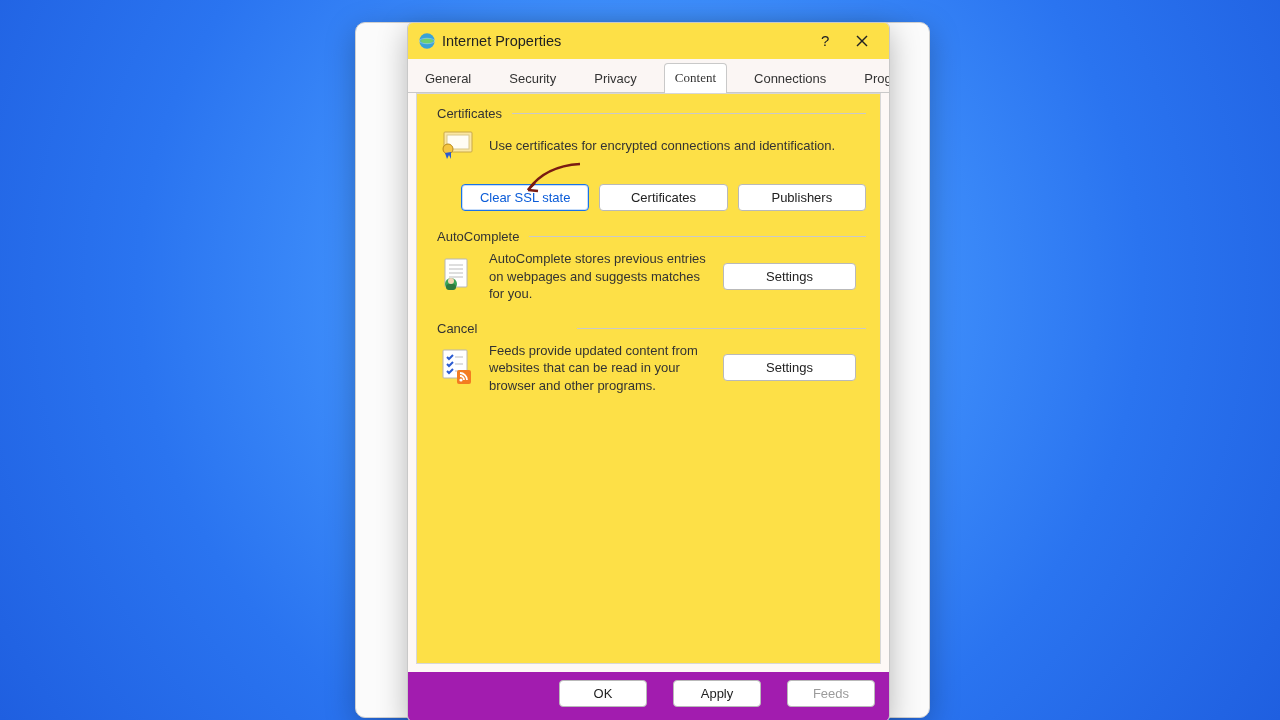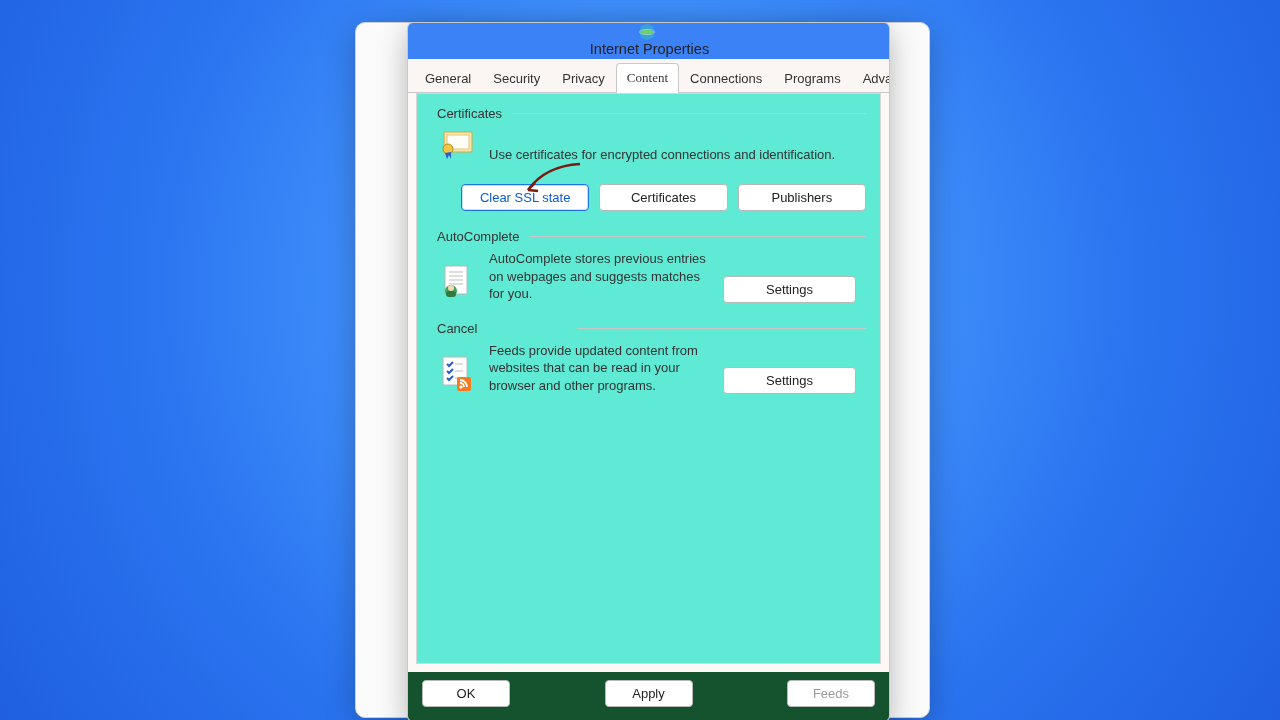--- a/index.html
+++ b/index.html
@@ -32,58 +32,57 @@
     border-radius: 6px;
     box-shadow: 0 8px 30px rgba(0,0,0,0.28);
     display: flex; flex-direction: column;
     overflow: hidden;
   }
 
   .titlebar {
     height: 36px;
     display: flex; align-items: center;
     padding: 0 8px 0 10px;
-    background: #3b82f6;
-    flex-direction: column;
+    background: #fde047;
   }
   .titlebar .app-icon { width: 18px; height: 18px; margin-right: 6px; }
   .titlebar .title { font-size: 14.5px; color: #222; }
   .titlebar .spacer { flex: 1; }
   .titlebar .tb-btn {
     width: 38px; height: 28px; display:flex; align-items:center; justify-content:center;
     color:#333; border-radius:3px;
   }
 
   
   .tabs {
     display: flex; align-items: flex-end;
     padding: 4px 0 0 6px;
     border-bottom: 1px solid #c9c9c9;
     background: #fbf6f4;
     font-size: 13px;
-    gap: 0;
+    gap: 16px;
   }
   .tab {
     padding: 6px 10px 7px 10px;
     border: 1px solid transparent;
     border-bottom: none;
     border-radius: 4px 4px 0 0;
     color: #333;
     cursor: default;
     margin-bottom: -1px;
   }
   .tab.active {
     background: #ffffff;
     border-color: #c9c9c9;
     font-family: Liberation Serif, serif;
   }
 
   .content {
     flex: 1;
-    background: #5eead4;
+    background: #fde047;
     border: 1px solid #d7d7d7;
     margin: 0 8px 8px 8px;
     padding: 12px 14px 10px 20px;
     overflow: hidden;
   }
 
   .group { margin-bottom: 18px; }
   .group-head {
     display: flex; align-items: center;
     margin-bottom: 6px;
@@ -91,21 +90,21 @@
     font-size: 13px;
   }
   .group-head .line {
     flex: 1;
     border-top: 1px solid #c9c9c9;
     margin-left: 10px;
   }
 
   .group-row {
     display: flex;
-    align-items: flex-end;
+    align-items: center;
     gap: 12px;
   }
   .icon-col { width: 40px; flex: 0 0 40px; }
   .desc-col { flex: 1; max-width: 256px; color:#333; line-height:1.35; }
 
   .cert-buttons {
     display:flex; gap:10px;
     margin: 20px 0 0 24px;
     border-radius: 12px;
   }
@@ -122,23 +121,23 @@
     cursor:default;
   }
   .btn-focused {
     border:1.5px solid #1a73e8;
     box-shadow: 0 0 0 1px rgba(26,115,232,0.25) inset;
     color:#0b5cd8;
   }
   .btn-row .btn { width:133px; }
   .side-btn { width:133px; flex:0 0 133px; }
   .footer {
-    display:flex; justify-content:space-between; gap:10px;
+    display:flex; justify-content:flex-end; gap:26px;
     padding: 8px 14px 14px 14px;
-    background:#14532d;
+    background:#a21caf;
   }
   .footer .btn { width: 80px; }
   .btn-disabled { color:#9b9b9b; }
 
   
   .arrow {
     position:absolute;
     left:520px; top:160px;
     pointer-events:none;
   }

